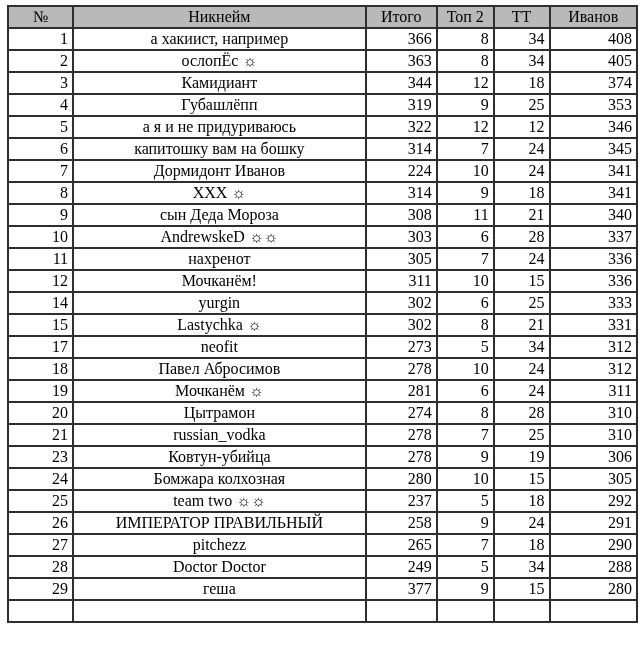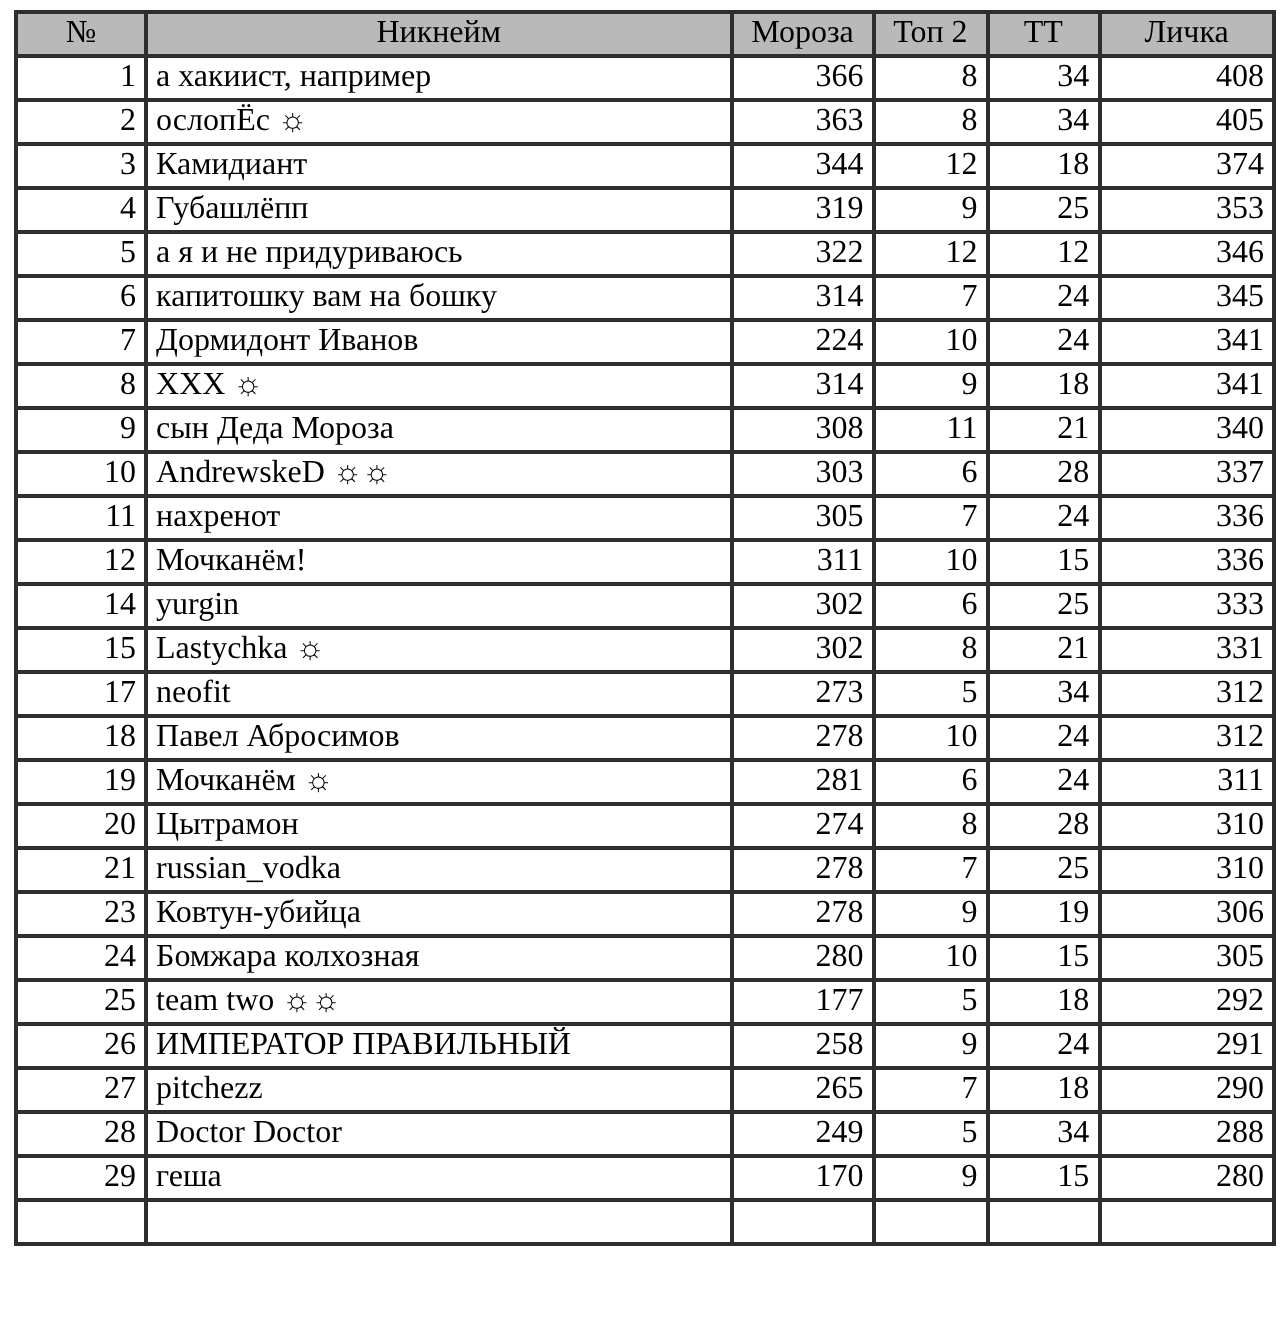--- a/index.html
+++ b/index.html
@@ -33,21 +33,21 @@
     padding: 0 4px;
     overflow: hidden;
     white-space: nowrap;
     font-weight: normal;
   }
   table.ranking th {
     background: #b9b9b9;
     text-align: center;
   }
   td.c-num    { text-align: right; }
-  td.c-nick   { text-align: left; margin-left: 23px; }
+  td.c-nick   { text-align: center; margin-left: 23px; }
   td.c-val    { text-align: right; }
   
   tr.partial td { height: 20px; }
 </style>
 </head>
 <body>
 
 <div class="table-wrap">
   <table class="ranking">
     <colgroup>
@@ -55,24 +55,24 @@
       <col style="width:288px">
       <col style="width:70px">
       <col style="width:56px">
       <col style="width:55px">
       <col style="width:86px">
     </colgroup>
     <thead>
       <tr>
         <th>№</th>
         <th>Никнейм</th>
-        <th>Мороза</th>
+        <th>Итого</th>
         <th>Топ 2</th>
         <th>ТТ</th>
-        <th>Личка</th>
+        <th>Иванов</th>
       </tr>
     </thead>
     <tbody id="table-body">
         <tr>
           <td class="c-num">1</td>
           <td class="c-nick">а хакиист, например</td>
           <td class="c-val">366</td>
           <td class="c-val">8</td>
           <td class="c-val">34</td>
           <td class="c-val">408</td>
@@ -233,21 +233,21 @@
           <td class="c-num">24</td>
           <td class="c-nick">Бомжара колхозная</td>
           <td class="c-val">280</td>
           <td class="c-val">10</td>
           <td class="c-val">15</td>
           <td class="c-val">305</td>
         </tr>
         <tr>
           <td class="c-num">25</td>
           <td class="c-nick">team two ☼☼</td>
-          <td class="c-val">177</td>
+          <td class="c-val">237</td>
           <td class="c-val">5</td>
           <td class="c-val">18</td>
           <td class="c-val">292</td>
         </tr>
         <tr>
           <td class="c-num">26</td>
           <td class="c-nick">ИМПЕРАТОР ПРАВИЛЬНЫЙ</td>
           <td class="c-val">258</td>
           <td class="c-val">9</td>
           <td class="c-val">24</td>
@@ -265,21 +265,21 @@
           <td class="c-num">28</td>
           <td class="c-nick">Doctor Doctor</td>
           <td class="c-val">249</td>
           <td class="c-val">5</td>
           <td class="c-val">34</td>
           <td class="c-val">288</td>
         </tr>
         <tr>
           <td class="c-num">29</td>
           <td class="c-nick">геша</td>
-          <td class="c-val">170</td>
+          <td class="c-val">377</td>
           <td class="c-val">9</td>
           <td class="c-val">15</td>
           <td class="c-val">280</td>
         </tr>
         <tr class="partial">
           <td class="c-num"></td>
           <td class="c-nick"></td>
           <td class="c-val"></td>
           <td class="c-val"></td>
           <td class="c-val"></td>

